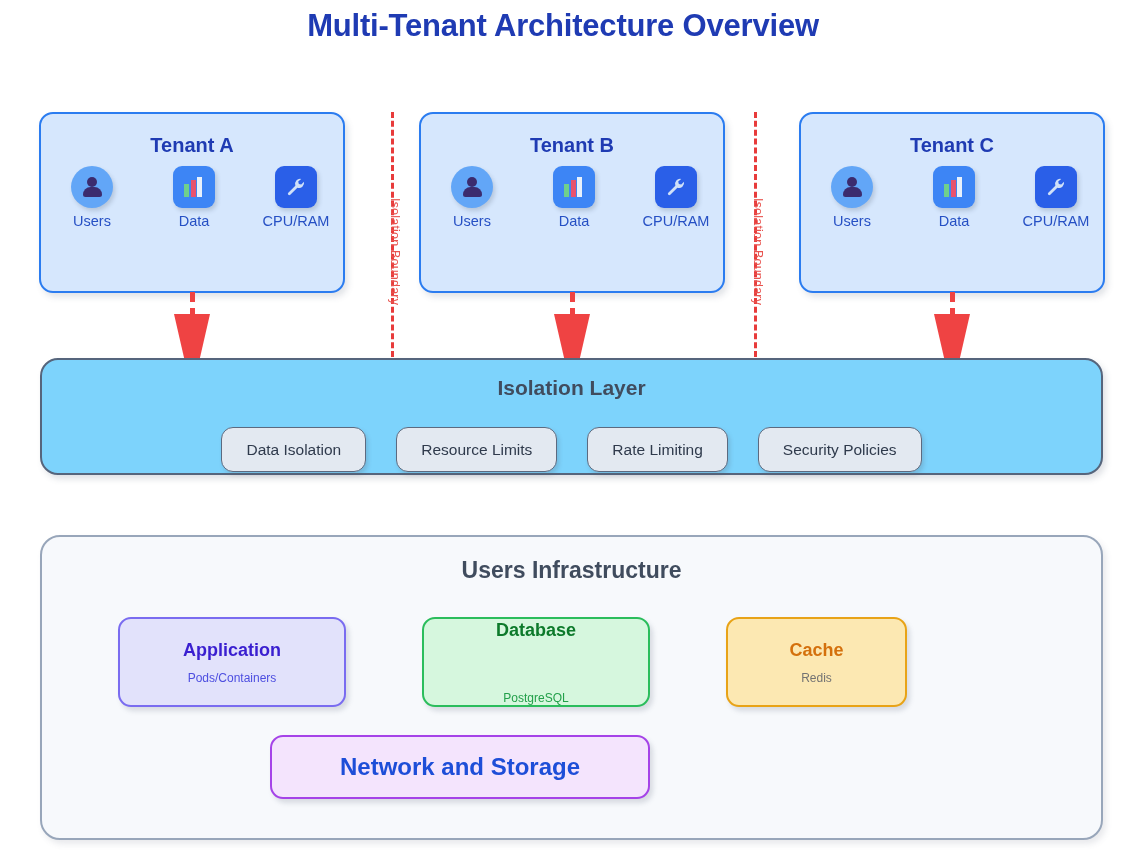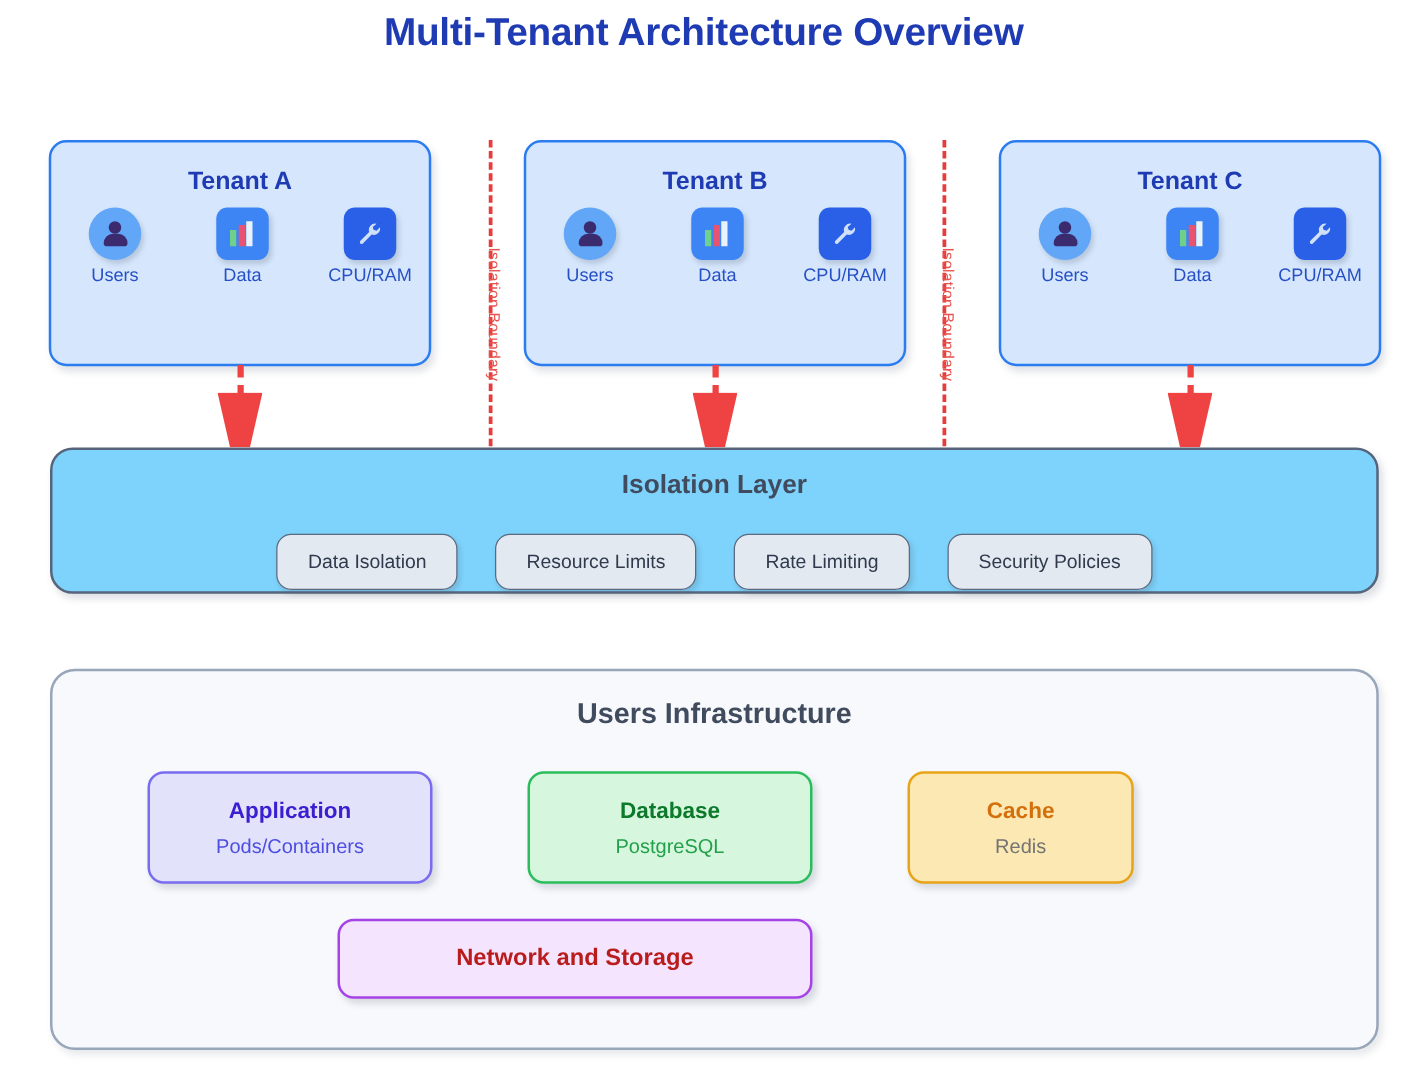--- a/index.html
+++ b/index.html
@@ -278,50 +278,50 @@
     flex-direction: column;
     align-items: center;
     justify-content: center;
   }
   .infra-box .b-title {
     font-size: 18px;
     font-weight: bold;
     line-height: 1.25;
   }
   .infra-box .b-sub {
-    font-size: 16px;
+    font-size: 12px;
     margin-top: 9px;
     line-height: 1.2;
   }
   .box-app {
     left: 76px; top: 80px; width: 228px; height: 90px;
     background: #e2e2fb; border: 2px solid #7a6cf0;
   }
   .box-app .b-title { color: #3a1fd0; }
   .box-app .b-sub   { color: #4d4ee0; }
 
   .box-db {
     left: 380px; top: 80px; width: 228px; height: 90px;
-    background: #d6f7de; border: 2px solid #2bbd5c;
+    background: #d6f7de; border: 2px solid #2bbd5c; justify-content: space-between;
   }
   .box-db .b-title { color: #0d7a2b; }
   .box-db .b-sub   { color: #23a04a; }
 
   .box-cache {
     left: 684px; top: 80px; width: 181px; height: 90px;
     background: #fce8b2; border: 2px solid #e8a317;
   }
   .box-cache .b-title { color: #d4700c; }
   .box-cache .b-sub   { color: #737373; }
 
   .box-net {
     left: 228px; top: 198px; width: 380px; height: 64px;
     background: #f4e4fd; border: 2px solid #a543e8;
   }
-  .box-net .b-title { color: #b91c1c; font-size: 19px; }
+  .box-net .b-title { color: #1d4ed8; font-size: 24px; }
 </style>
 </head>
 <body>
 
 <div class="page-title">Multi-Tenant Architecture Overview</div>
 
 <div class="tenants-row">
 
   <div class="tenant-card tenant-a">
     <div class="tenant-title">Tenant A</div>

